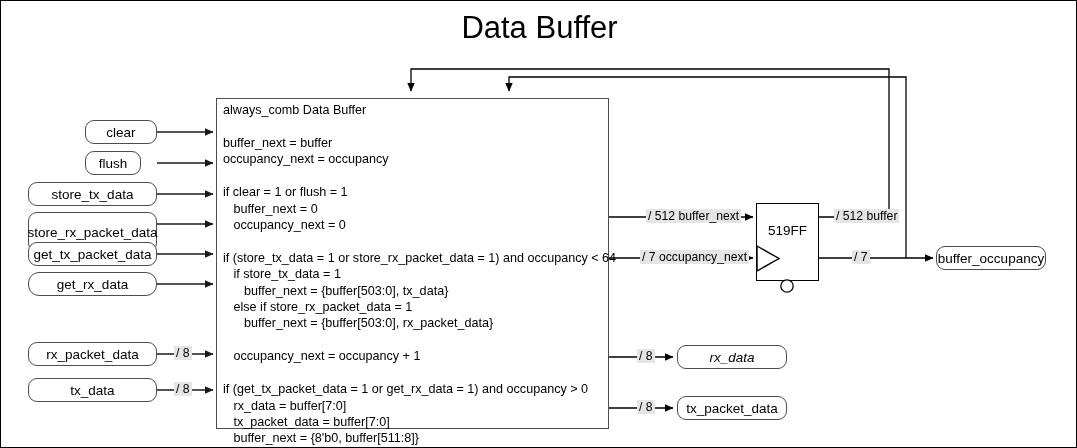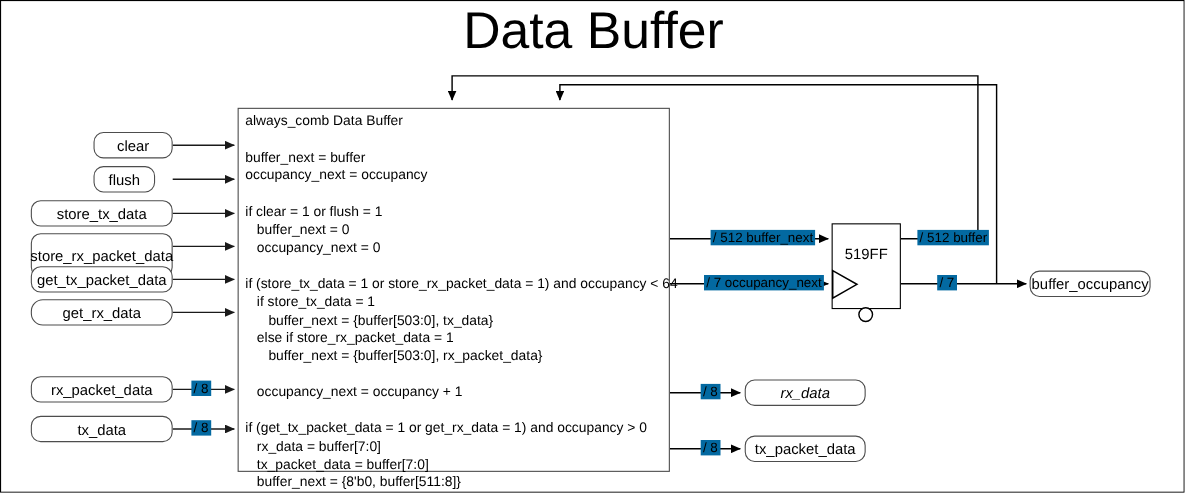--- a/index.html
+++ b/index.html
@@ -2,41 +2,41 @@
 <html><head>
 <meta charset="utf-8">
 <style>
   html,body{margin:0;padding:0;background:#ffffff;}
   body{font-family:"Liberation Sans",sans-serif;}
   #page{position:relative;width:1077px;height:448px;background:#ffffff;
         border:1px solid #000;box-sizing:border-box;overflow:hidden;}
   #svg-layer{position:absolute;left:0;top:0;width:1077px;height:448px;}
 
   .title{position:absolute;left:0;top:4px;width:1077px;text-align:center;
-         font-size:47px;color:#000;letter-spacing:0px;line-height:46px;}
+         font-size:31px;color:#000;letter-spacing:0px;line-height:46px;}
 
   
   .sigbox{position:absolute;box-sizing:border-box;border:1px solid #4d4d4d;
           border-radius:9px;background:#ffffff;color:#000;font-size:13.5px;
           display:flex;align-items:center;justify-content:center;
           white-space:nowrap;}
 
   
   .mainblock{position:absolute;box-sizing:border-box;border:1.5px solid #4d4d4d;
              background:#ffffff;}
   .code{position:absolute;left:222px;top:101px;width:390px;
         font-size:12.6px;color:#000;line-height:16.4px;white-space:pre;}
 
   
   .ffbox{position:absolute;box-sizing:border-box;border:1.5px solid #000;
          background:#ffffff;}
   .fflabel{position:absolute;font-size:13.5px;color:#000;text-align:center;}
 
   
-  .wlab{position:absolute;font-size:12.2px;color:#000;background:#0369a1;
+  .wlab{position:absolute;font-size:12.2px;color:#000;background:#e5e5e5;
         white-space:nowrap;padding:0 2px;line-height:14px;}
 </style>
 </head>
 <body>
 
 <div id="page">
 
   <div class="title">Data Buffer</div>
 
   <svg id="svg-layer" viewBox="0 0 1077 448" xmlns="http://www.w3.org/2000/svg">

